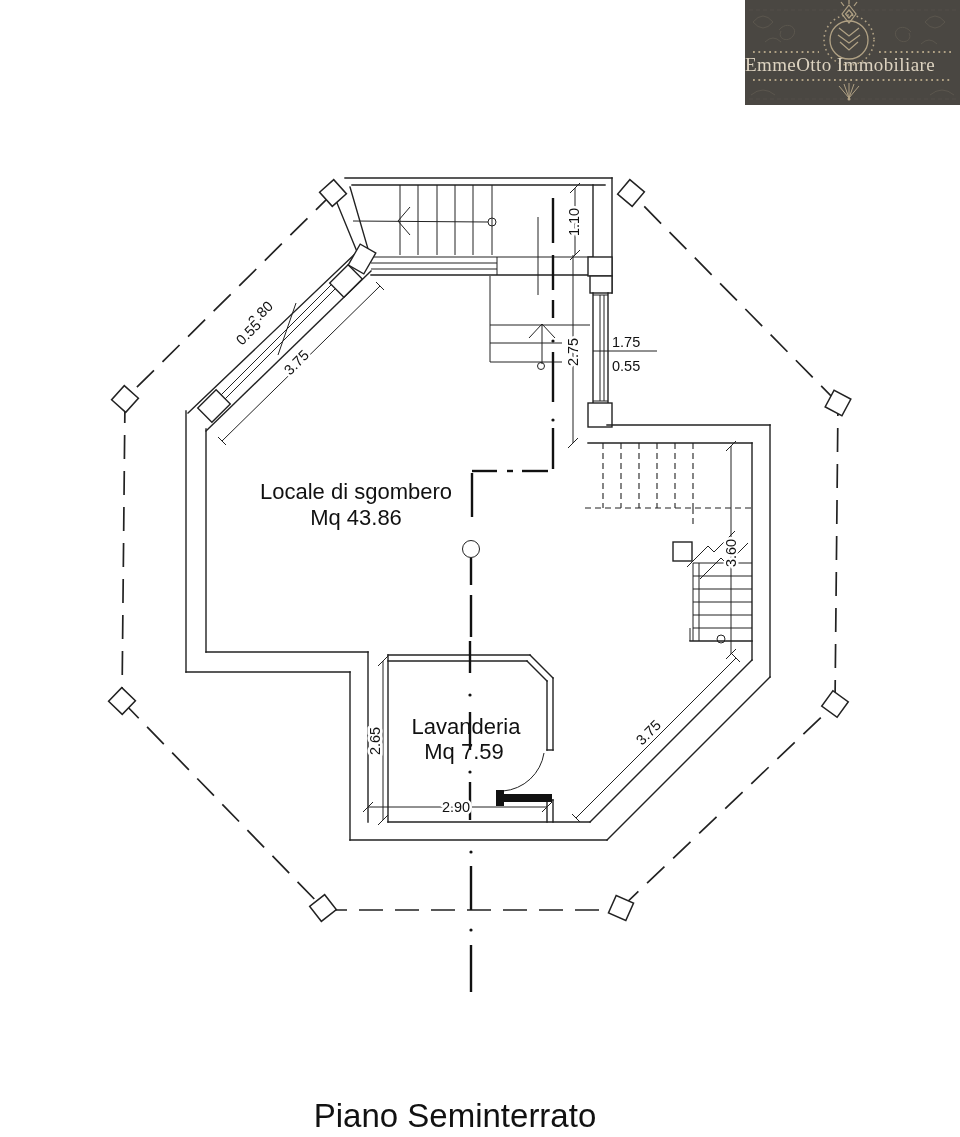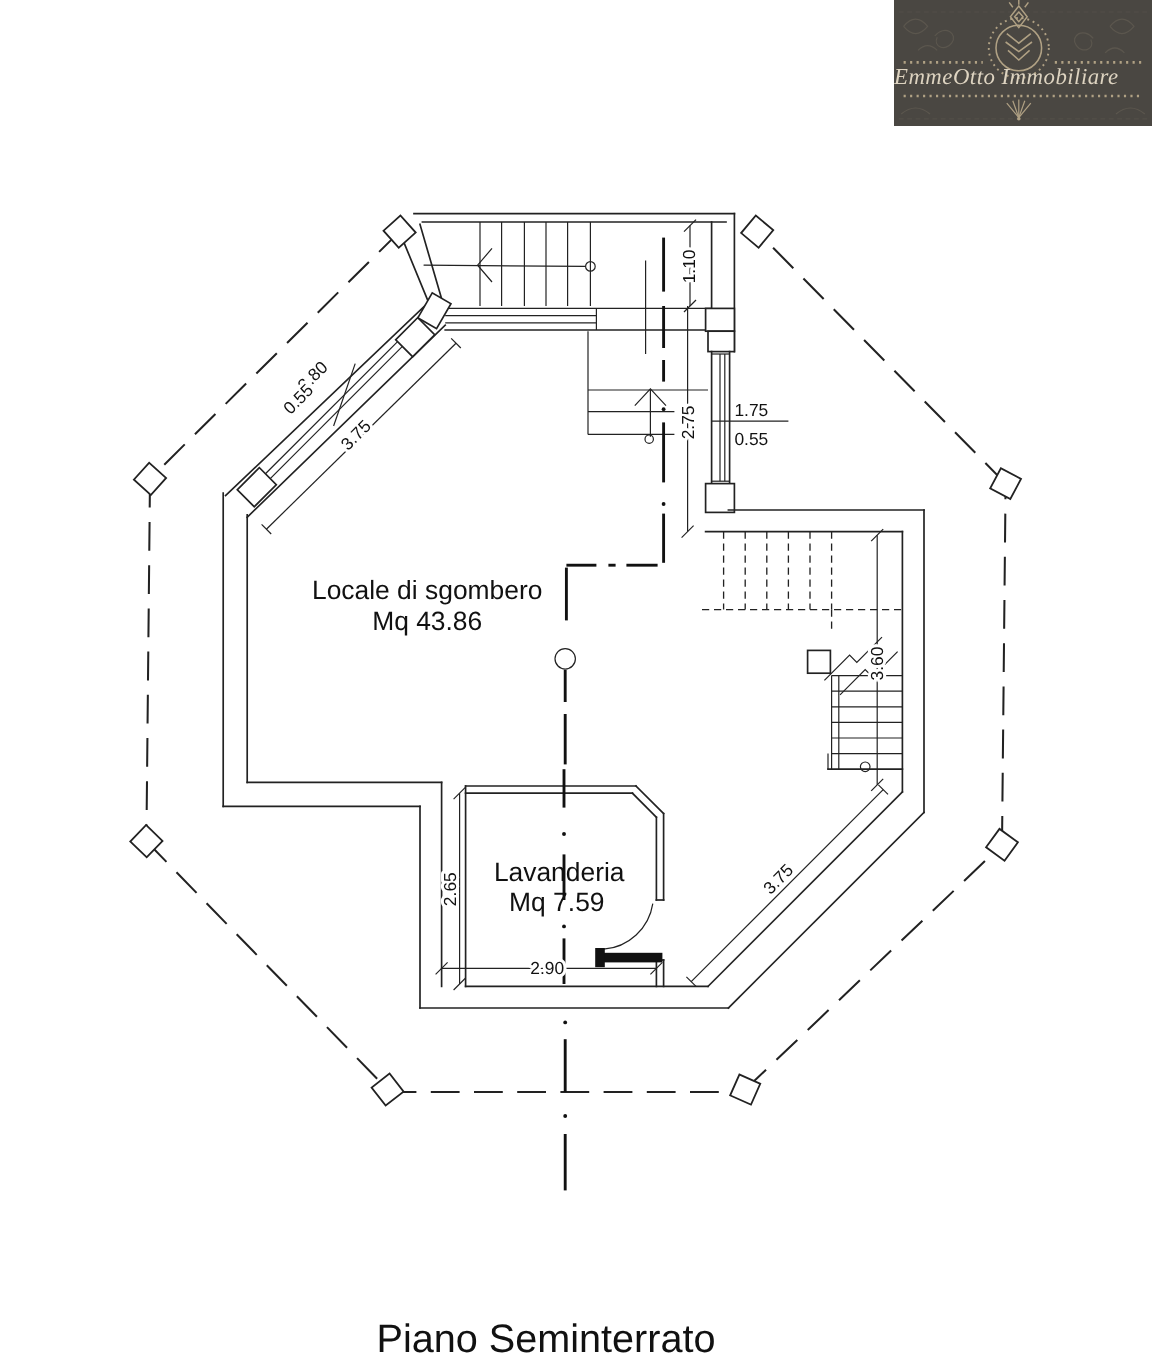--- a/index.html
+++ b/index.html
@@ -4,21 +4,21 @@
 <style>
   html,body{margin:0;padding:0;background:#ffffff;}
   .page{position:relative;width:960px;height:1137px;background:#ffffff;overflow:hidden;
         font-family:"Liberation Sans",sans-serif;}
   .plan-svg{position:absolute;left:0;top:0;}
   
   .logo{position:absolute;left:745px;top:0;width:215px;height:105px;background:#4a4742;overflow:hidden;}
   .logo-deco{position:absolute;left:0;top:0;}
   .logo-text{position:absolute;left:0;top:54px;width:185px;text-align:center;
              font-family:"Liberation Serif",serif;font-size:19px;letter-spacing:.4px;
-             color:#ddd3c0;white-space:nowrap;font-style:italic;}
+             color:#ddd3c0;white-space:nowrap;}
   
   .wall{stroke:#222;stroke-width:1.4;fill:none;stroke-linecap:square;}
   .thin{stroke:#222;stroke-width:1;fill:none;}
   .dash-oct{stroke:#222;stroke-width:1.7;fill:none;stroke-dasharray:24 12;}
   .pillar{fill:#fff;stroke:#222;stroke-width:1.5;}
   .pier{fill:#fff;stroke:#222;stroke-width:1.4;}
   .tread-d{stroke:#222;stroke-width:1.1;fill:none;stroke-dasharray:6 4;}
   .sect{stroke:#111;stroke-width:2.4;fill:none;}
   .dim{stroke:#222;stroke-width:1;fill:none;}
   .dimtext{font-family:"Liberation Sans",sans-serif;font-size:14.5px;fill:#111;

